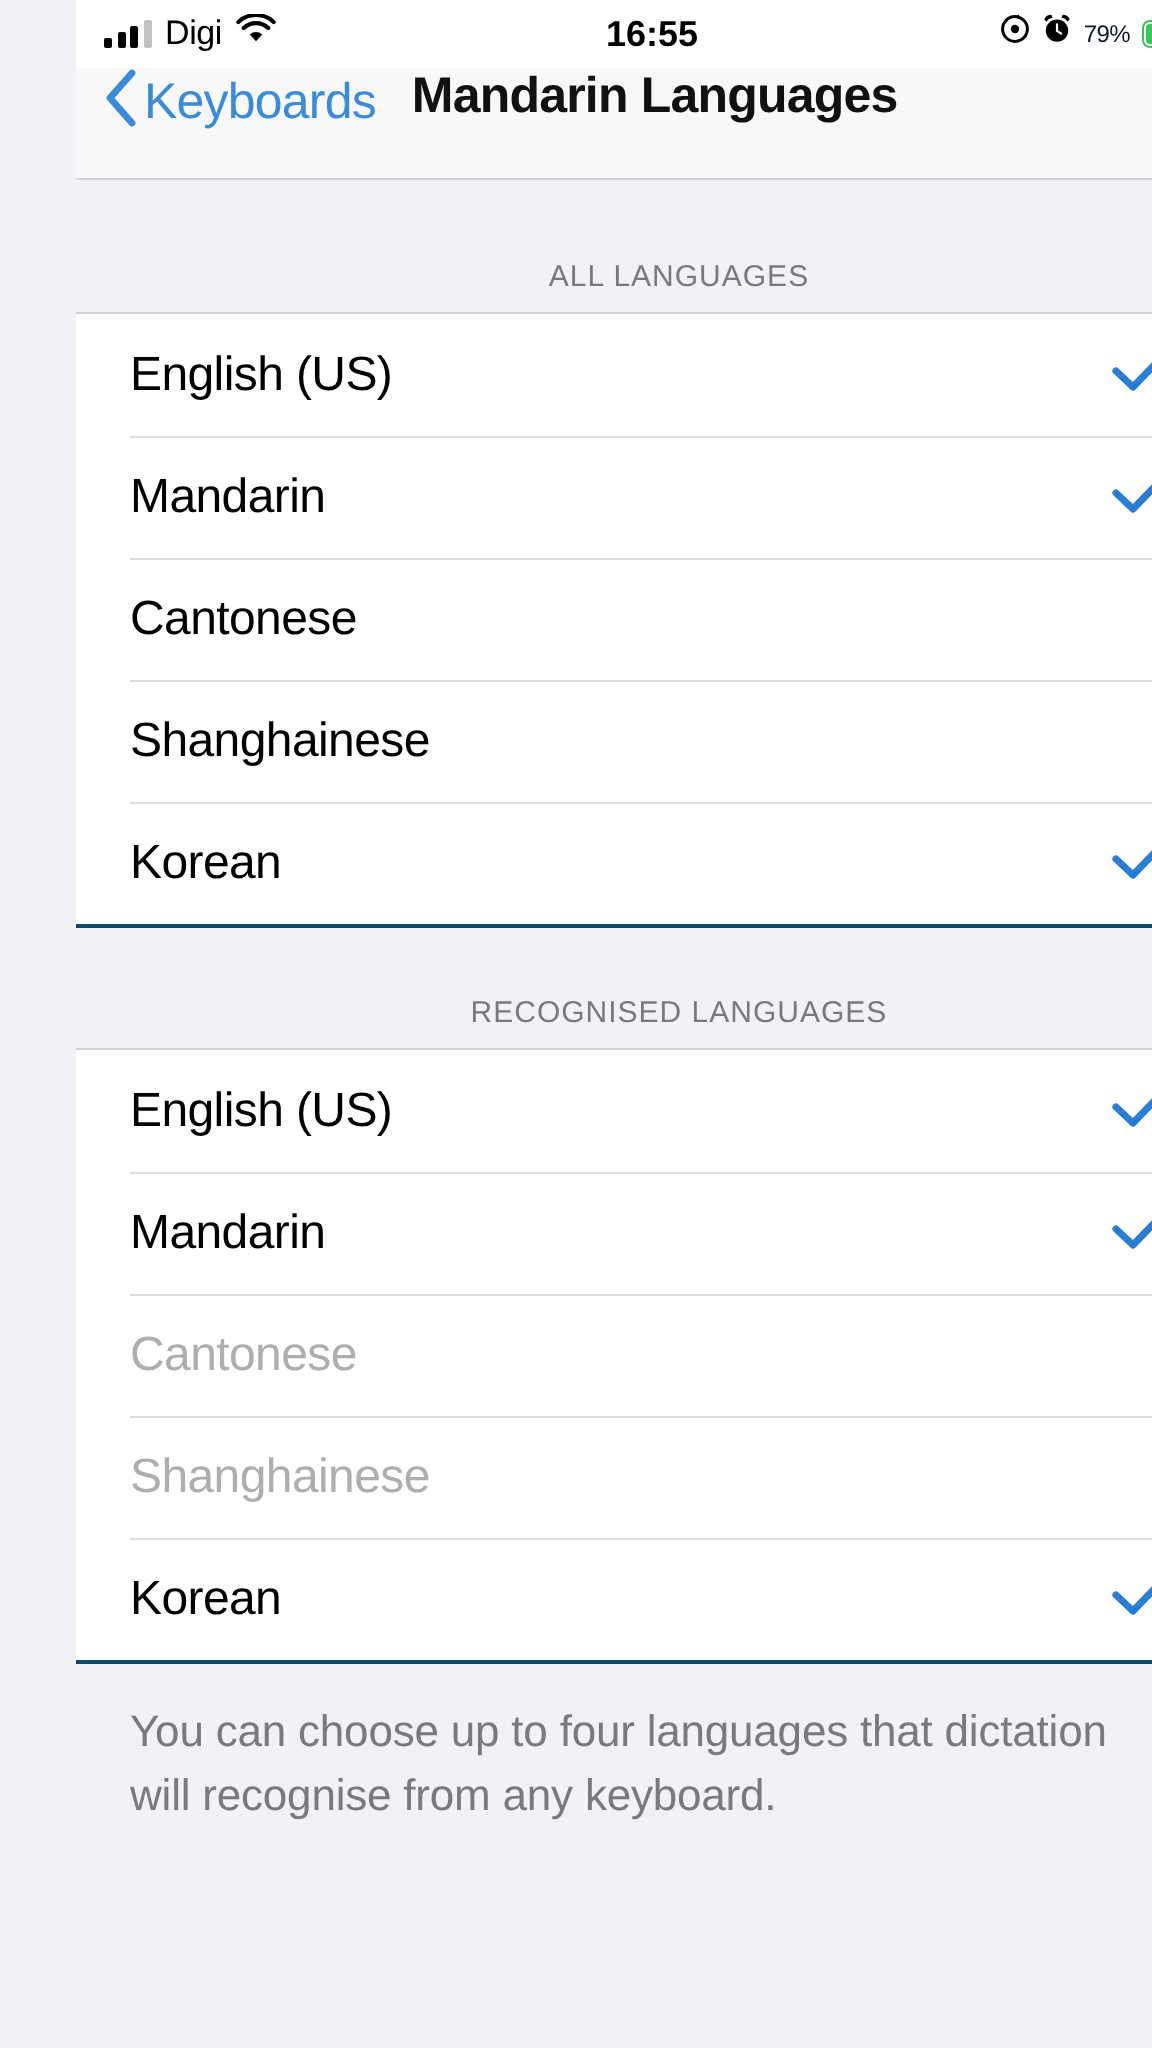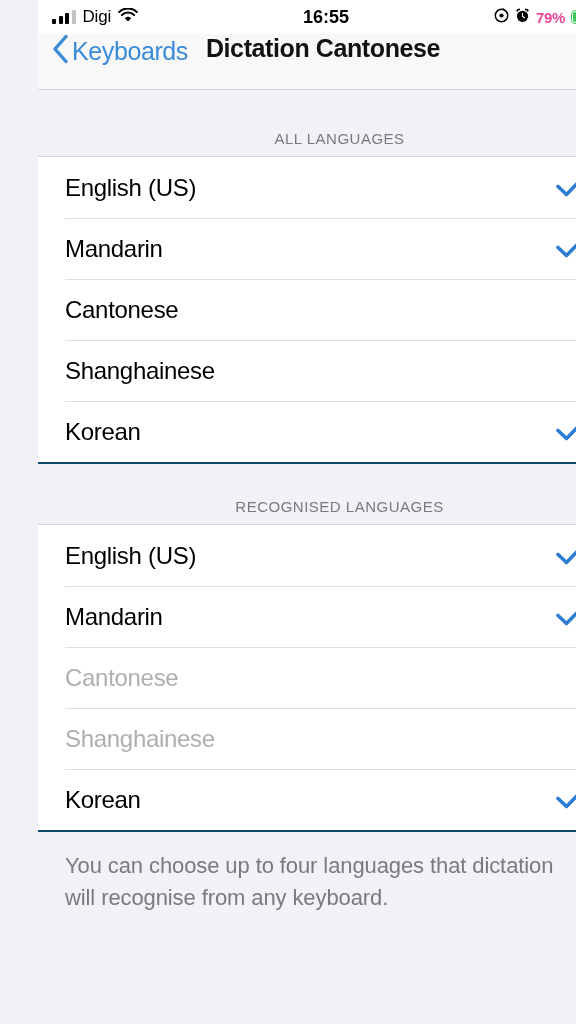--- a/index.html
+++ b/index.html
@@ -81,23 +81,23 @@
     font-size: 17px;
     color: #000;
     font-weight: 400;
     letter-spacing: -0.2px;
   }
 
   .wifi-icon { display: block; }
   .statusicon { display: block; }
 
   .batt-pct {
-    font-size: 15px;
-    font-weight: bold;
-    color: #ec4899;
+    font-size: 12px;
+    font-weight: normal;
+    color: #0f172a;
     letter-spacing: -0.3px;
   }
 
   .battery {
     position: relative;
     width: 29px;
     height: 14px;
     border: 1.6px solid #39c75a;
     border-radius: 4px;
     background: #fff;
@@ -283,21 +283,21 @@
 
   <div class="nav-bar">
     <div class="back-button">
       <span class="back-chevron">
         <svg width="17" height="30" viewBox="0 0 17 30">
           <path d="M14 2.5 L3 15 L14 27.5" stroke="#3b8bd8" stroke-width="3.4" fill="none" stroke-linecap="round" stroke-linejoin="round"></path>
         </svg>
       </span>
       <span class="back-label">Keyboards</span>
     </div>
-    <div class="nav-title">Dictation Cantonese</div>
+    <div class="nav-title">Mandarin Languages</div>
   </div>
 
   <div class="content">
 
     <div class="section-header first">ALL LANGUAGES</div>
     <div class="table-group">
 
       <div class="row checked">
         <span class="row-label">English (US)</span>
         <span class="checkmark">

